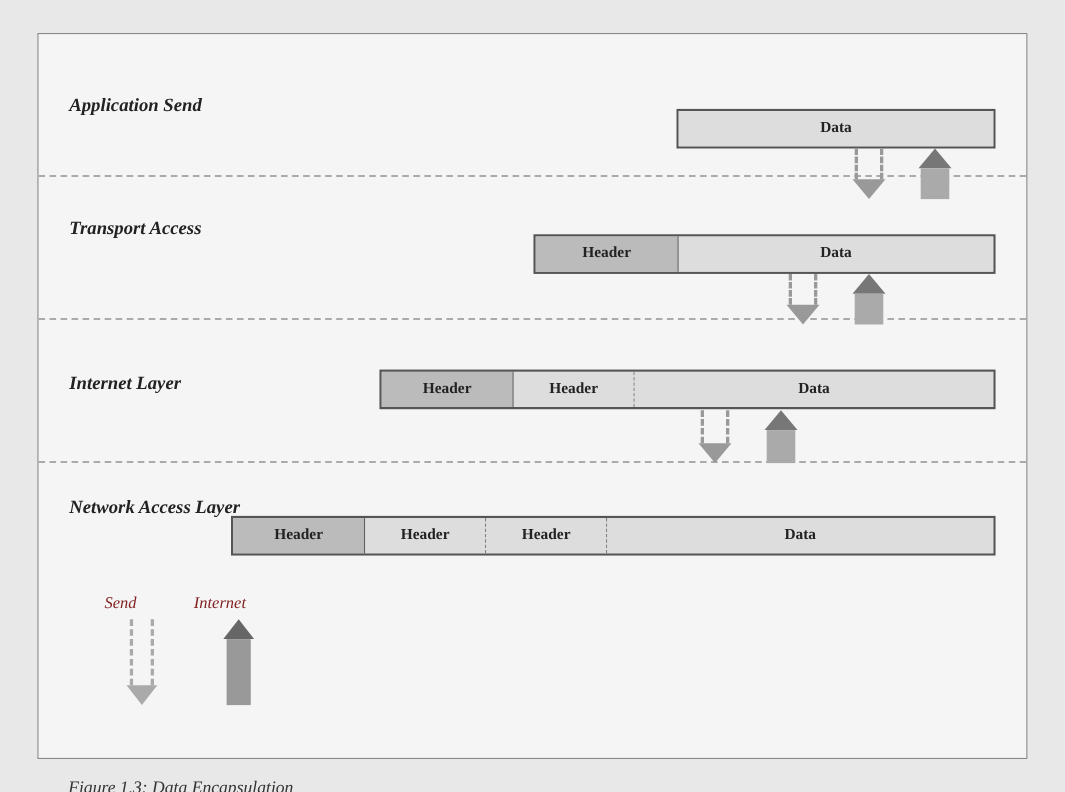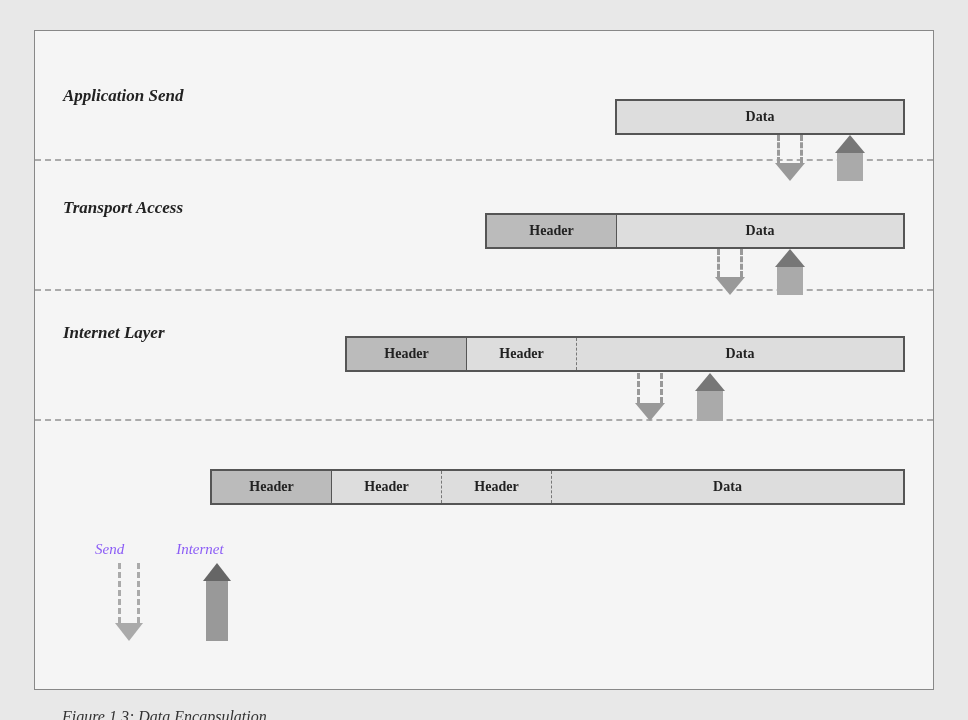--- a/index.html
+++ b/index.html
@@ -150,21 +150,21 @@
       width: 26px;
       background: #aaa;
     }
 
     .send-receive-labels {
       position: absolute;
       display: flex;
       gap: 52px;
       font-style: italic;
       font-size: 15px;
-      color: #8b5cf6;
+      color: #7f1d1d;
     }
   </style>
 </head>
 <body>
 
 <div style="position:relative;">
   <div class="diagram-container">
 
     <div class="divider" style="top: 128px;"></div>
     <div class="divider" style="top: 258px;"></div>
@@ -195,37 +195,38 @@
 
     <div class="conn-arrow-down" style="position:absolute; top:218px; left:680px;">
       <div class="shaft" style="height:28px;"></div>
       <div class="head"></div>
     </div>
     <div class="conn-arrow-up" style="position:absolute; top:218px; left:740px;">
       <div class="head"></div>
       <div class="shaft" style="height:28px;"></div>
     </div>
 
-    <div class="layer-label" style="top: 292px;">Internet Layer</div>
+    <div class="layer-label" style="top: 308px;">Internet Layer</div>
 
     <div class="packet-bar" style="top: 305px; left: 310px; width: 560px;">
       <div class="packet-segment segment-header-dark" style="width:120px;">Header</div>
       <div class="packet-segment segment-header-light" style="width:110px;">Header</div>
       <div class="packet-segment segment-data" style="flex:1;">Data</div>
     </div>
 
     <div class="conn-arrow-down" style="position:absolute; top:342px; left:600px;">
       <div class="shaft" style="height:30px;"></div>
       <div class="head"></div>
     </div>
     <div class="conn-arrow-up" style="position:absolute; top:342px; left:660px;">
       <div class="head"></div>
       <div class="shaft" style="height:30px;"></div>
     </div>
 
+    <div class="layer-label" style="top: 420px;">Network Access Layer</div>
 
     <div class="packet-bar" style="top: 438px; left: 175px; width: 695px;">
       <div class="packet-segment segment-header-dark" style="width:120px;">Header</div>
       <div class="packet-segment segment-header-light" style="width:110px;">Header</div>
       <div class="packet-segment segment-header-light" style="width:110px;">Header</div>
       <div class="packet-segment segment-data" style="flex:1;">Data</div>
     </div>
 
     <div class="send-receive-labels" style="top: 510px; left: 60px;">
       <span>Send</span>

